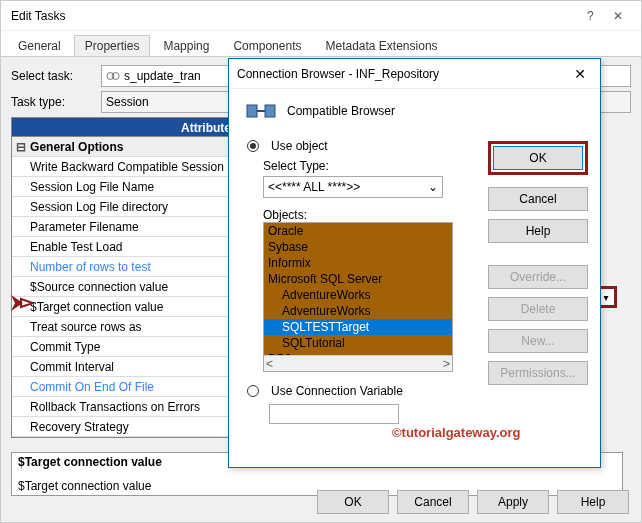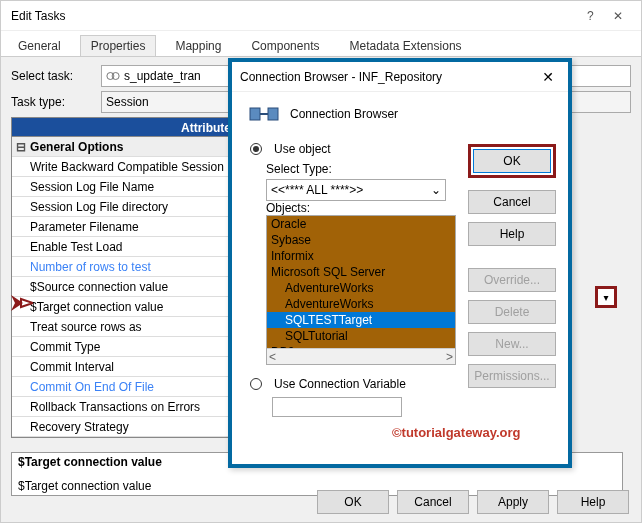--- a/index.html
+++ b/index.html
@@ -3,21 +3,21 @@
 <meta charset="utf-8">
 <style>
   * { box-sizing: border-box; font-family: "Segoe UI", Tahoma, sans-serif; font-size: 12px; }
   body { margin: 0; background: #fff; width: 642px; height: 523px; overflow: hidden; position: relative; }
   
   
   .outer-window { border: 1px solid #ccc; width: 642px; height: 523px; position: relative; background: #f0f0f0; }
   .outer-title { height: 30px; line-height: 30px; padding: 0 10px; background: #fff; border-bottom: 1px solid #eee; display:flex; justify-content:space-between; align-items:center;}
   .outer-title .ctrl { color:#555; padding:0 8px; cursor:default;}
   
-  .tabs { display: flex; background: #fff; border-bottom: 1px solid #ccc; padding: 4px 6px 0 6px; gap: 8px; }
+  .tabs { display: flex; background: #fff; border-bottom: 1px solid #ccc; padding: 4px 6px 0 6px; gap: 2px; }
   .tab { padding: 3px 10px; border: 1px solid transparent; border-bottom: none; color: #333; }
   .tab.active { border-color: #ccc; background: #f0f0f0; }
   
   .form-area { padding: 8px 10px; }
   .form-row { display: flex; align-items: center; margin-bottom: 4px; }
   .form-row label { width: 90px; }
   .combo { flex: 1; height: 22px; border: 1px solid #aaa; background: #fff; padding: 2px 4px; display:flex; align-items:center; gap:4px;}
   .combo .icon { width:14px; height:14px; display:inline-block;}
   
   .attr-header { background: #1b4f9c; color: #fff; text-align: center; font-weight: bold; height: 20px; line-height: 20px; width: 390px; border:1px solid #888;}
@@ -27,21 +27,21 @@
   .grid-row.section::before { content:"⊟"; margin-right:4px; color:#555;}
   .grid-row.disabled { color: #3b82f6; }
   
   .bottom-info { margin: 6px 10px; border:1px solid #999; background:#fff; padding:2px 6px; width:612px;}
   .bottom-info .t { font-weight:bold; margin-bottom:10px;}
   
   .bottom-buttons { position:absolute; bottom:8px; right:12px; display:flex; gap:8px;}
   .btn { min-width:72px; height:24px; border:1px solid #adadad; background:#e1e1e1; text-align:center; line-height:22px;}
   
   
-  .dialog { position: absolute; left: 228px; top: 58px; width: 344px; height: 410px; background: #fff; border: 4px solid #0369a1; box-shadow: 2px 2px 6px rgba(0,0,0,0.2); }
+  .dialog { position: absolute; left: 228px; top: 58px; width: 373px; height: 410px; background: #fff; border: 1px solid #0369a1; box-shadow: 2px 2px 6px rgba(0,0,0,0.2); }
   .dlg-title { height: 30px; display:flex; justify-content:space-between; align-items:center; padding:0 8px; border-bottom:1px solid #eee;}
   .dlg-close { font-size:14px; width:24px; text-align:center;}
   .dlg-head { display:flex; align-items:center; gap:10px; padding:10px 16px 16px 16px;}
   .dlg-head .hicon { width:32px; height:24px; display:flex; align-items:center; justify-content:center;}
   
   .dlg-body { display:flex; padding: 0 12px 8px 18px; gap:12px;}
   .dlg-left { flex:1; }
   .dlg-right { width:100px; display:flex; flex-direction:column; gap:8px; margin-top:2px;}
   .dlg-btn { height:24px; border:1px solid #adadad; background:#e1e1e1; text-align:center; line-height:22px;}
   .dlg-btn.disabled { color:#a0a0a0; }
@@ -153,36 +153,36 @@
     <span class="dlg-close">✕</span>
   </div>
   <div class="dlg-head">
     <span class="hicon">
       <svg width="32" height="24" viewBox="0 0 32 24">
           <rect x="2" y="6" width="10" height="12" fill="#5b8bbf" stroke="#2a4d7a"></rect>
           <rect x="20" y="6" width="10" height="12" fill="#5b8bbf" stroke="#2a4d7a"></rect>
           <line x1="12" y1="12" x2="20" y2="12" stroke="#2a4d7a" stroke-width="2"></line>
         </svg>
     </span>
-    <span>Connection Browser</span>
+    <span>Compatible Browser</span>
   </div>
 
   <div class="dlg-body">
     <div class="dlg-left">
       <div class="radio-row">
         <span class="radio checked"></span>
         <span>Use object</span>
       </div>
       <div style="padding-left:16px;">
         <div style="margin-bottom:3px;">Select Type:</div>
         <div class="select-box">
           <span>&lt;&lt;**** ALL ****&gt;&gt;</span>
           <span>⌄</span>
         </div>
-        <div style="">Objects:</div>
+        <div style="margin-top:10px;">Objects:</div>
         <div class="obj-list">
           <div class="obj-item">Oracle</div>
           <div class="obj-item">Sybase</div>
           <div class="obj-item">Informix</div>
           <div class="obj-item">Microsoft SQL Server</div>
           <div class="obj-item tree">AdventureWorks</div>
           <div class="obj-item tree">AdventureWorks</div>
           <div class="obj-item tree sel">SQLTESTTarget</div>
           <div class="obj-item tree">SQLTutorial</div>
           <div class="obj-item">DB2</div>

